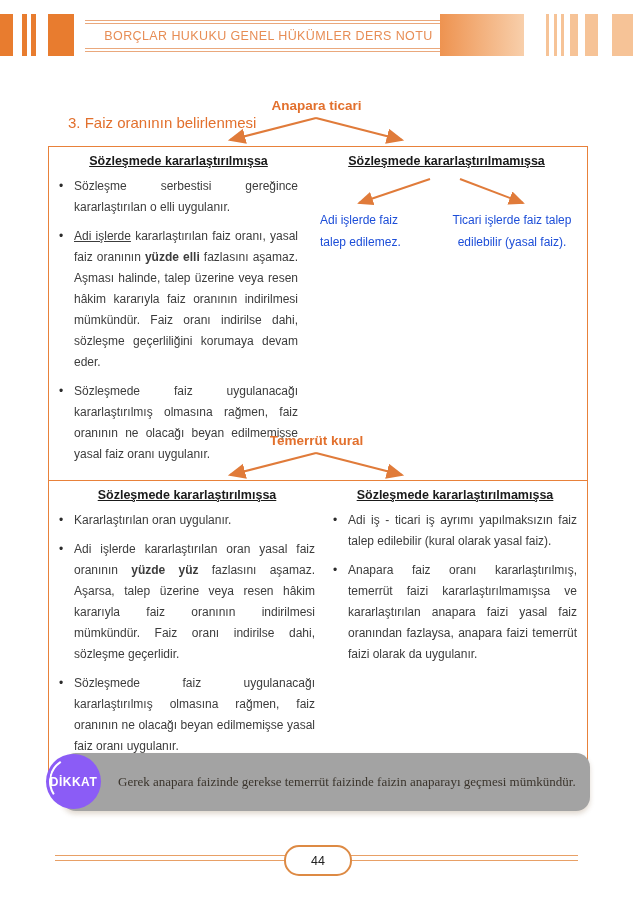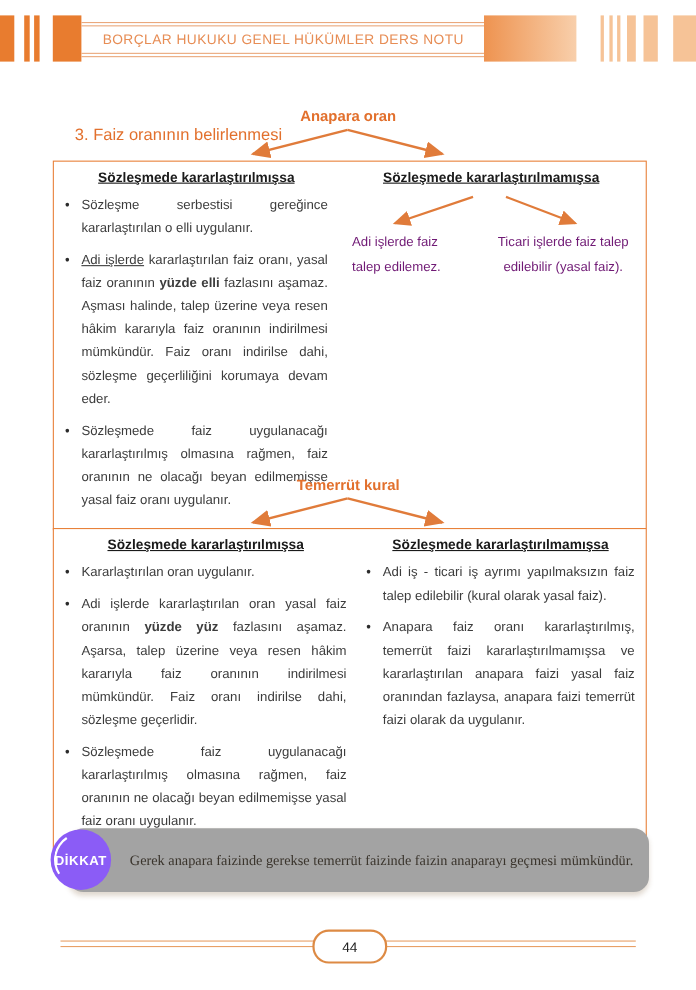--- a/index.html
+++ b/index.html
@@ -5,21 +5,21 @@
   html,body{margin:0;padding:0;background:#ffffff;}
   #page{position:relative;width:633px;height:900px;background:#ffffff;overflow:hidden;
         font-family:"Liberation Sans",sans-serif;color:#3c3c3c;}
 
   
   .hbar{position:absolute;top:14px;height:42px;background:#e87c2f;}
   .hbar.b1{left:0;width:13px;}
   .hbar.b2{left:22px;width:5px;}
   .hbar.b3{left:31px;width:5px;}
   .hbar.b4{left:48px;width:26px;}
-  .title-box{position:absolute;left:74px;top:20px;width:367px;height:24px;
+  .title-box{position:absolute;left:85px;top:20px;width:367px;height:24px;
              border-top:4px double #eaa87c;border-bottom:4px double #eaa87c;
              display:flex;align-items:center;justify-content:center;
              color:#e78d55;font-size:12.5px;letter-spacing:.4px;white-space:nowrap;}
   .grad-block{position:absolute;left:440px;top:14px;width:84px;height:42px;
               background:linear-gradient(90deg,#ee9350,#f8cfab);}
   .lbar{position:absolute;top:14px;height:42px;background:#f6c397;}
   .lbar.r1{left:546px;width:3px;}
   .lbar.r2{left:554px;width:3px;}
   .lbar.r3{left:561px;width:3px;}
   .lbar.r4{left:570px;width:8px;}
@@ -39,21 +39,21 @@
   .tbox.one{top:146px;min-height:276px;}
   .tbox.two{top:480px;min-height:237px;}
   .cols{display:flex;}
   .col{box-sizing:border-box;}
   .col.left{width:256px;margin-right:18px;}
   .col.right{flex:1;}
   .col-header{text-align:center;font-size:12.5px;font-weight:bold;color:#1a1a1a;
               text-decoration:underline;margin-bottom:8px;white-space:nowrap;}
   .branch-arrows{display:block;margin:2px auto 0;width:240px;height:32px;}
   .branches{display:flex;margin-top:2px;}
-  .branch{font-size:12px;line-height:1.8;color:#701a75;}
+  .branch{font-size:12px;line-height:1.8;color:#1d4ed8;}
   .branch.narrow{width:105px;margin-left:4px;}
   .branch.wide{width:130px;margin-left:22px;text-align:center;}
 
   
   .bullet-row{display:flex;margin:4px 0 8px 0;}
   .bullet-dot{flex:0 0 15px;font-size:12px;line-height:1.75;color:#2b2b2b;}
   .bullet-text{flex:1;font-size:12px;line-height:1.75;text-align:justify;color:#3c3c3c;}
   .seg-b{font-weight:bold;}
   .seg-u{text-decoration:underline;}
 
@@ -97,21 +97,21 @@
   <div class="grad-block"></div>
   <div class="lbar r1"></div>
   <div class="lbar r2"></div>
   <div class="lbar r3"></div>
   <div class="lbar r4"></div>
   <div class="lbar r5"></div>
   <div class="lbar r6"></div>
 
   <div class="section-heading">3. Faiz oranının belirlenmesi</div>
 
-  <div class="diagram-title dt1">Anapara oran</div>
+  <div class="diagram-title dt1">Anapara ticari</div>
   <svg class="main-arrows ma1" viewBox="0 0 200 30">
     <line x1="100" y1="3" x2="14" y2="25" stroke="#e07b3a" stroke-width="2.2" marker-end="url(#ah)"></line>
     <line x1="100" y1="3" x2="186" y2="25" stroke="#e07b3a" stroke-width="2.2" marker-end="url(#ah)"></line>
   </svg>
 
   <div class="tbox one">
     <div class="cols">
       <div class="col left">
         <div class="col-header">Sözleşmede kararlaştırılmışsa</div>
         <div>

